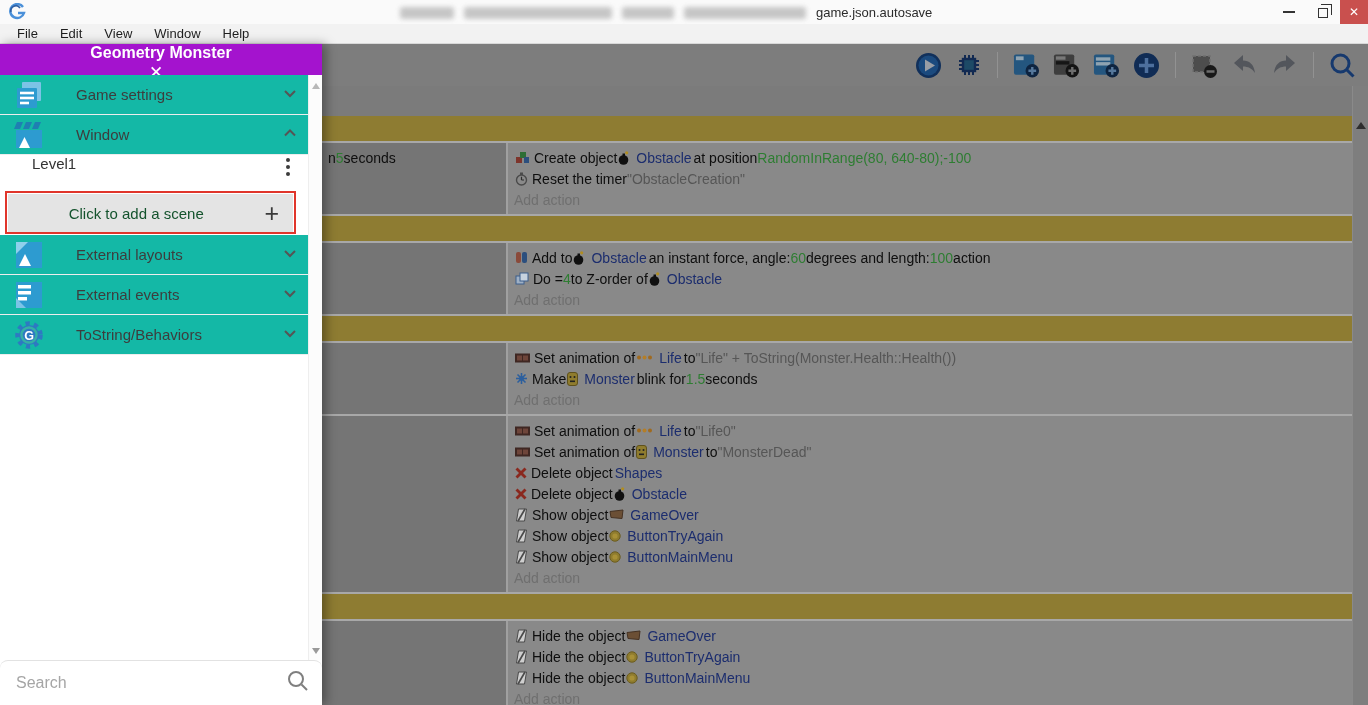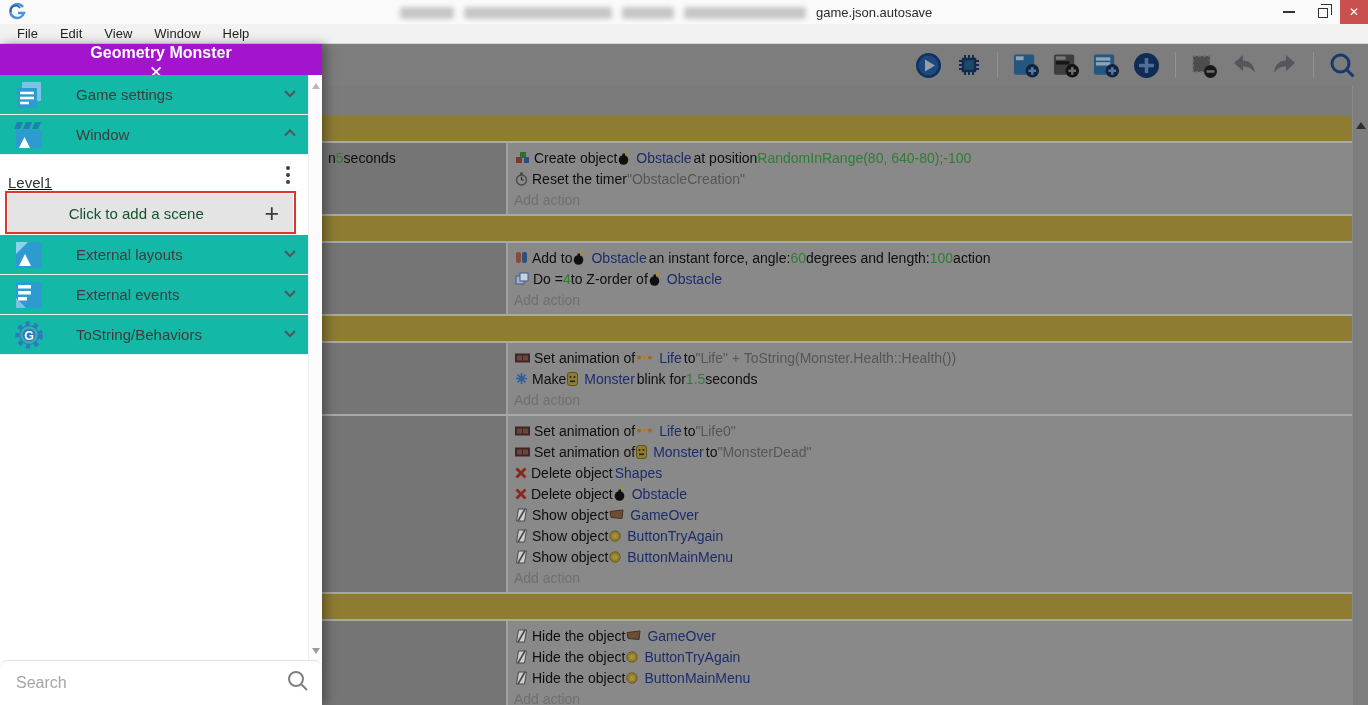--- a/index.html
+++ b/index.html
@@ -47,21 +47,21 @@
 
   
   .drawer { position:absolute; left:0; top:44px; width:322px; bottom:0; background:#fff; box-shadow:4px 0 10px rgba(0,0,0,.35); z-index:5; }
   .drawer-header { height:31px; background:#a413ce; color:#fff; display:flex; align-items:center; padding:0 16px;flex-direction:column; }
   .drawer-title { font-size:16px; font-weight:bold; flex:1; }
   .drawer-close { font-size:17px; color:#fff; padding-right:10px; }
   .drawer-list { position:absolute; left:0; top:31px; right:14px; bottom:45px; overflow:hidden; }
   .section-row { height:40px; display:flex; align-items:center; padding:0 6px 0 14px; border-bottom:1px solid #ededed; background:#14b8a6; }
   .section-row .icon { width:30px; height:30px; }
   .section-row .label { flex:1; margin-left:32px; font-size:15px; color:#3d3d3d; }
-  .scene-row { height:36px; display:flex; align-items:flex-end; padding:0 10px 0 8px; background:#fff;text-decoration:underline; }
+  .scene-row { height:36px; display:flex; align-items:flex-start; padding:0 10px 0 32px; background:#fff; }
   .scene-row .label { flex:1; font-size:15px; color:#333; }
   .add-scene-wrap { position:relative; height:44px; }
   .add-scene-btn { position:absolute; left:8px; right:15px; top:3px; height:38px; background:#e4e4e4; display:flex; align-items:center; }
   .add-scene-label { flex:1; text-align:center; font-size:15px; color:#14532d; }
   .add-scene-plus { font-size:25px; font-weight:300; color:#3a3a3a; padding-right:14px; line-height:20px; }
   .red-highlight { position:absolute; left:5px; right:12px; top:0px; bottom:1px; border:2px solid #e0352b; pointer-events:none; }
   .drawer-scrollbar { position:absolute; right:0; top:31px; bottom:45px; width:14px; background:#fcfcfc; border-left:1px solid #eee; }
   .dsb-arrow { position:absolute; left:3px; width:0; height:0; border-left:4px solid transparent; border-right:4px solid transparent; }
   .dsb-up { top:8px; border-bottom:6px solid #b8b8b8; }
   .dsb-down { bottom:6px; border-top:6px solid #9a9a9a; }

